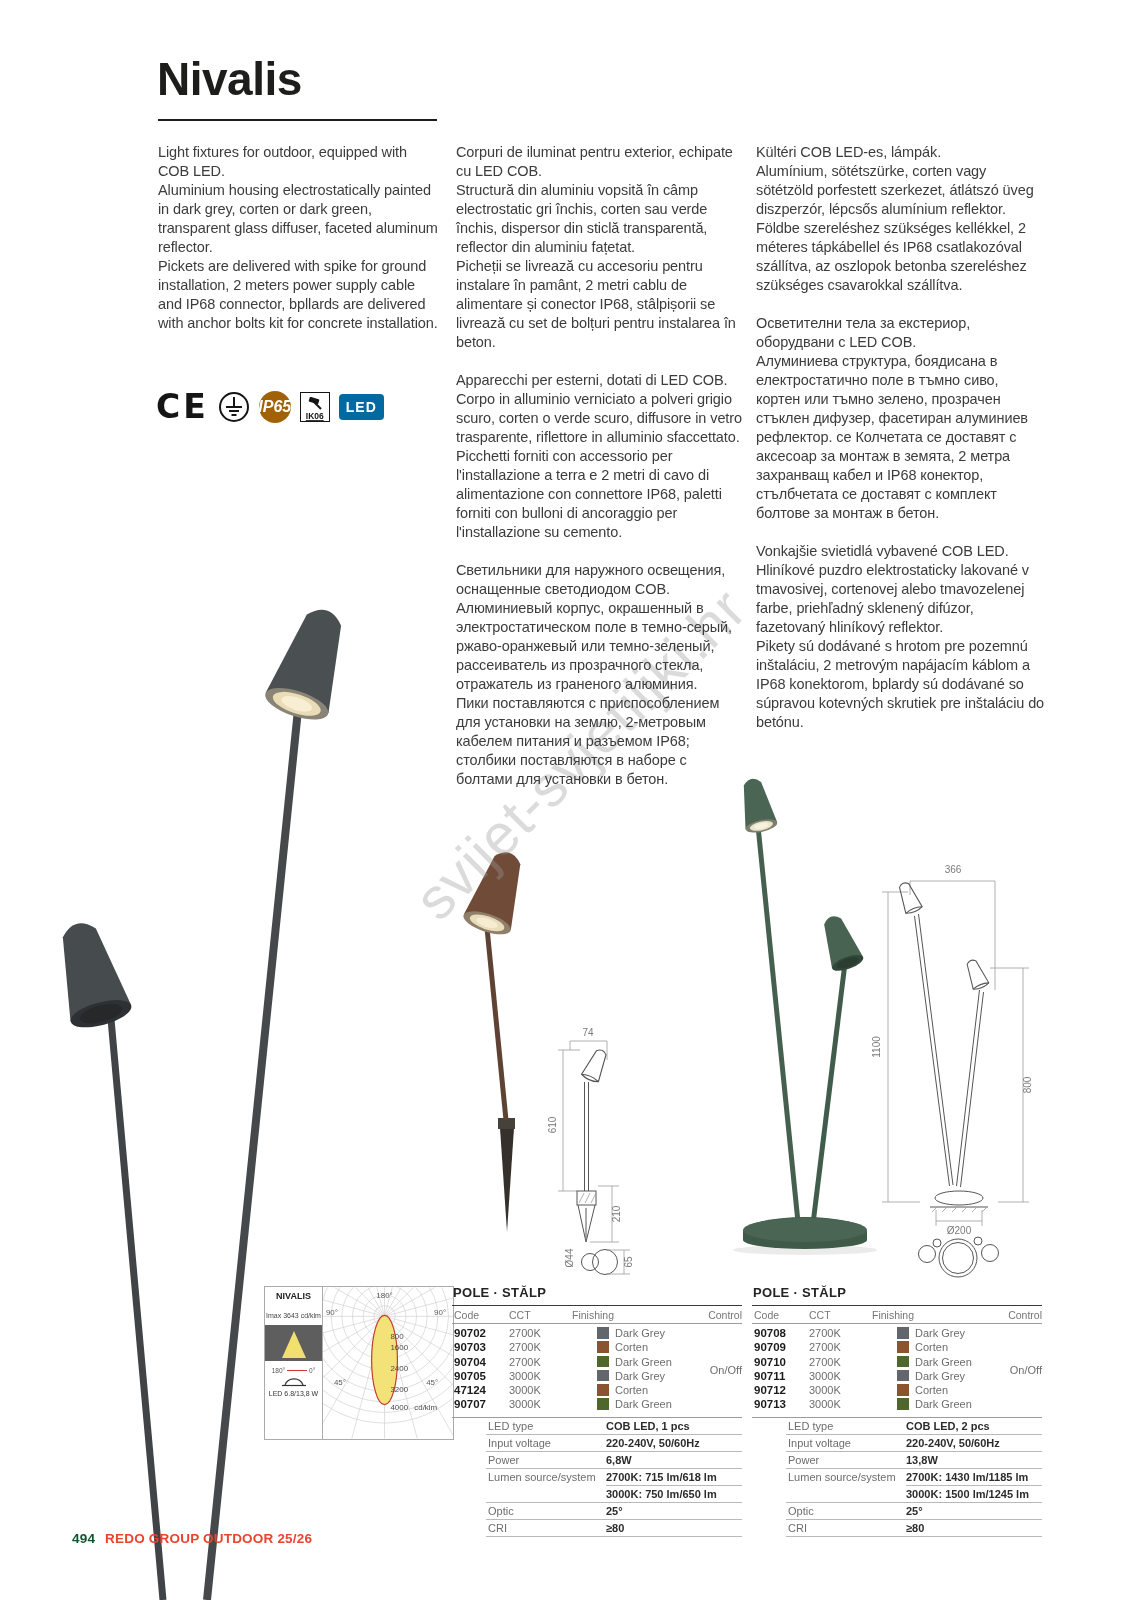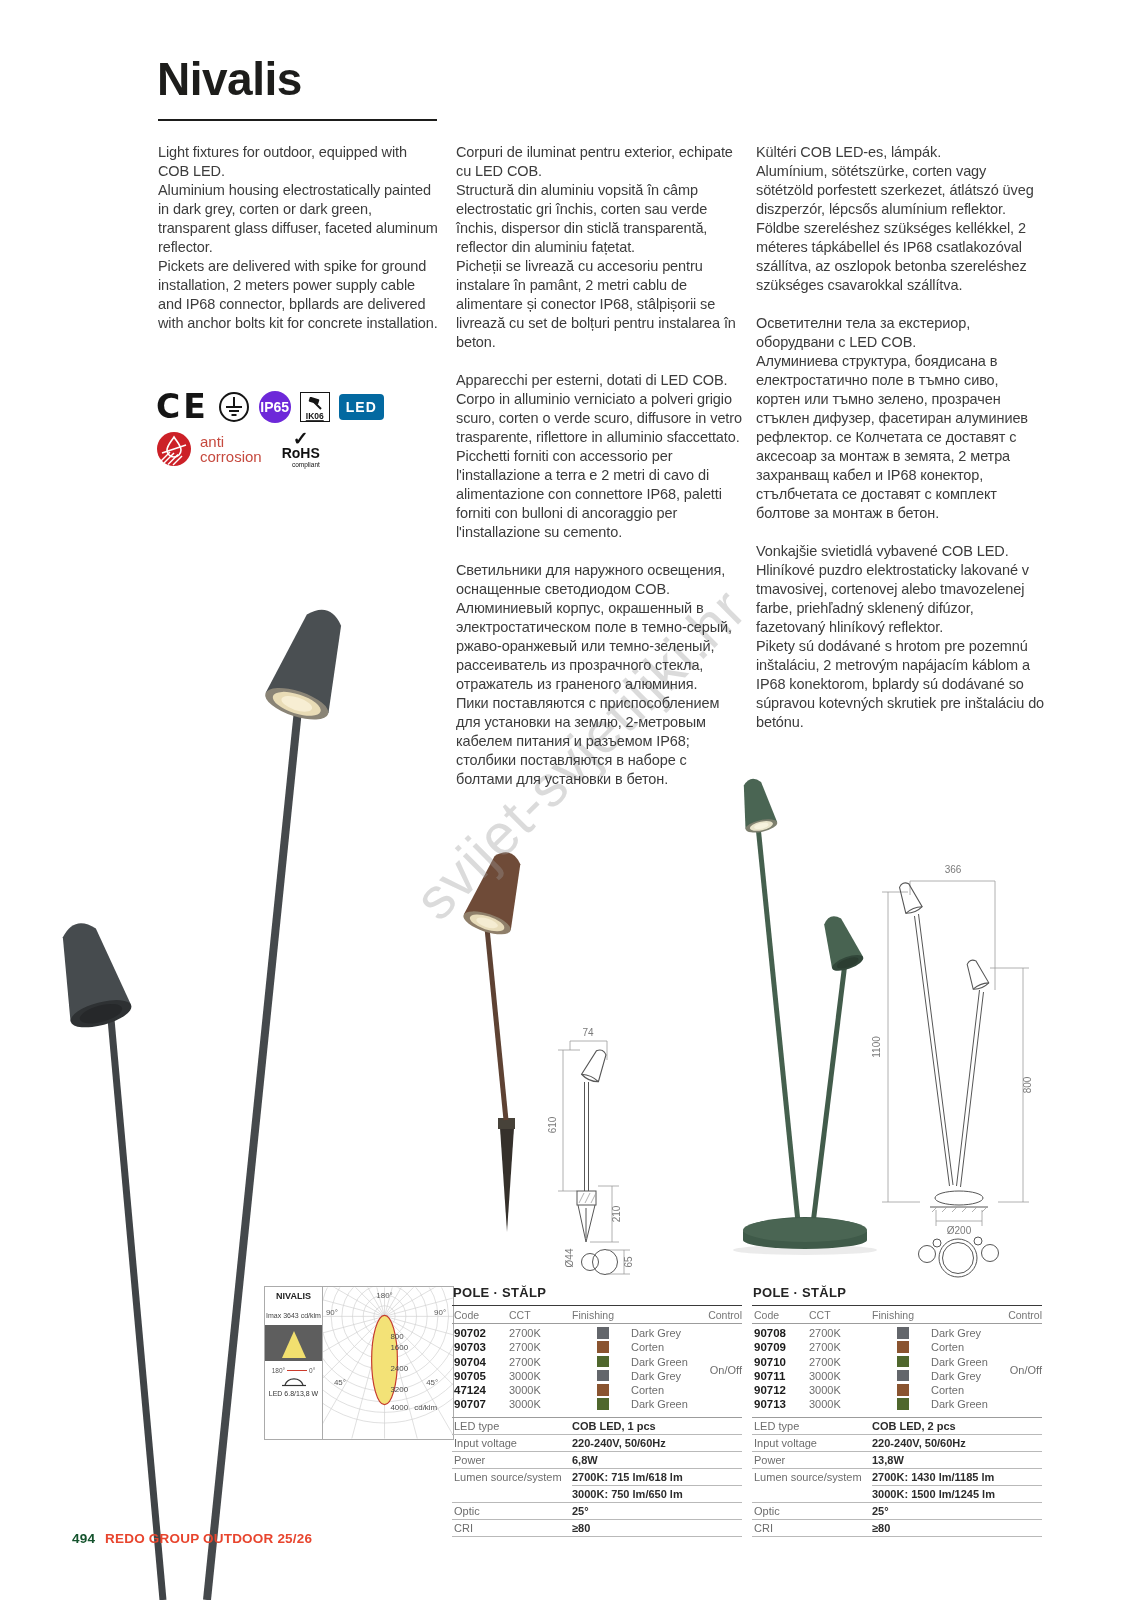--- a/index.html
+++ b/index.html
@@ -19,22 +19,22 @@
   .col1{left:158px;width:280px;}
   .col2{left:456px;width:286px;}
   .col3{left:756px;width:290px;}
 
   
   .badges{position:absolute;left:156px;top:390px;width:250px;}
   .badge-row{display:flex;align-items:center;gap:9px;}
   .badge-row2{display:flex;align-items:flex-start;gap:8px;margin-top:8px;}
   .ce-mark{font-family:"DejaVu Sans",sans-serif;font-weight:700;font-size:33px;line-height:33px;
         color:#151515;letter-spacing:3px;}
-  .ip-circle{width:32px;height:32px;border-radius:50%;background:#6d28d9;color:#fff;display:flex;
-        align-items:center;justify-content:center;font-size:14px;font-weight:700;}
+  .ip-circle{width:32px;height:32px;border-radius:50%;background:#a16207;color:#fff;display:flex;
+        align-items:center;justify-content:center;font-size:16px;font-weight:700;font-style:italic;}
   .ik-box{width:30px;height:30px;border:1.6px solid #151515;display:flex;flex-direction:column;
         align-items:center;justify-content:flex-end;box-sizing:border-box;text-decoration:underline;}
   .ik-box .ik-label{font-size:8.5px;font-weight:700;color:#151515;line-height:10px;}
   .led-box{height:26px;padding:0 7px;background:#0369a1;border-radius:4px;color:#fff;display:flex;
         align-items:center;font-size:14px;font-weight:800;letter-spacing:1px;}
   .anti-text{font-size:15px;line-height:15px;color:#c6493e;margin-top:3px;}
   .rohs-wrap{margin-left:12px;display:flex;flex-direction:column;align-items:center;line-height:12px;}
   .rohs-check{font-size:19px;font-weight:700;color:#111;line-height:16px;}
   .rohs-label{font-size:14px;font-weight:800;color:#111;}
   .rohs-sub{font-size:6.5px;color:#111;align-self:flex-end;}
@@ -73,23 +73,23 @@
         border-bottom:1.5px solid #3a3a3a;}
   .pt-head{position:relative;height:17px;border-bottom:1px solid #9c9c9c;font-size:10.5px;color:#767676;}
   .pt-head span{position:absolute;top:3px;}
   .h-code{left:2px;} .h-cct{left:57px;} .h-fin{left:120px;} .h-ctl{right:0;}
   .pt-rows{position:relative;border-bottom:1px solid #9c9c9c;padding:3px 0 4px 0;}
   .pt-row{position:relative;height:14.3px;}
   .pt-row span{position:absolute;top:0;}
   .r-code{left:2px;font-size:11.5px;font-weight:800;color:#1b1b1b;}
   .r-cct{left:57px;font-size:11px;color:#6d6d6d;}
   .r-swatch{left:145px;top:1.5px;width:11.5px;height:11.5px;display:block;}
-  .r-fin{left:179px;font-size:11px;color:#6d6d6d;}
+  .r-fin{left:163px;font-size:11px;color:#6d6d6d;}
   .r-control{position:absolute;right:0;top:50%;transform:translateY(-50%);font-size:11px;color:#6d6d6d;}
-  .pt-spec{display:flex;border-bottom:1px solid #b9b9b9;font-size:11px;}
+  .pt-spec{display:flex;border-bottom:1px solid #b9b9b9;font-size:11px;margin-left:34px;}
   .s-label{width:118px;color:#6d6d6d;padding:2px 0 2px 2px;}
   .s-values{flex:1;color:#2c2c2c;font-weight:600;}
   .s-values .v-line{padding:2px 0;}
   .s-values .v-line + .v-line{border-top:1px solid #b9b9b9;}
 
   .footer{position:absolute;left:60px;top:1531px;font-size:13.5px;letter-spacing:.2px;}
   .footer .page-num{color:#14532d;font-weight:600;margin-left:12px;}
   .footer .brand{color:#e8452e;font-weight:800;margin-left:6px;}
 </style>
 </head>
@@ -199,42 +199,20 @@
         </svg>
         <span class="ip-circle">IP65</span>
         <span class="ik-box">
           <svg width="18" height="14" viewBox="0 0 18 14">
             <rect x="3" y="1" width="10" height="5" rx="1" transform="rotate(18 8 3.5)" fill="#151515"></rect>
             <line x1="8" y1="5" x2="15" y2="12" stroke="#151515" stroke-width="2"></line>
           </svg>
           <span class="ik-label">IK06</span>
         </span>
         <span class="led-box">LED</span>
-      </div>
-      <div class="badge-row2">
-        <svg width="36" height="36" viewBox="0 0 36 36">
-          <circle cx="18" cy="18" r="17" fill="#cc2027"></circle>
-          <path d="M18,6 C22,12 25,15 25,19 a7,7 0 0 1 -14,0 C11,15 14,12 18,6 Z" fill="none" stroke="#fff" stroke-width="1.6"></path>
-          <g stroke="#fff" stroke-width="1.4">
-            <line x1="5" y1="30" x2="14" y2="21"></line>
-            <line x1="8" y1="32" x2="18" y2="22"></line>
-            <line x1="12" y1="33.5" x2="22" y2="23.5"></line>
-            <line x1="17" y1="34" x2="26" y2="25"></line>
-          </g>
-          <line x1="6" y1="22" x2="30" y2="14" stroke="#fff" stroke-width="1.6"></line>
-        </svg>
-        <div class="anti-text">
-          <div>anti</div>
-          <div>corrosion</div>
-        </div>
-        <div class="rohs-wrap">
-          <span class="rohs-check">✓</span>
-          <span class="rohs-label">RoHS</span>
-          <span class="rohs-sub">compliant</span>
-        </div>
       </div>
     </div>
 
     <svg class="drawing drawA" width="200" height="260" viewBox="0 0 200 260">
 
       <text class="dim-t" x="48" y="16" text-anchor="middle">74</text>
       <line class="dimline" x1="30" y1="21" x2="67" y2="21"></line>
       <line class="dimline" x1="30" y1="21" x2="30" y2="30"></line>
       <line class="dimline" x1="67" y1="21" x2="67" y2="40"></line>
 

